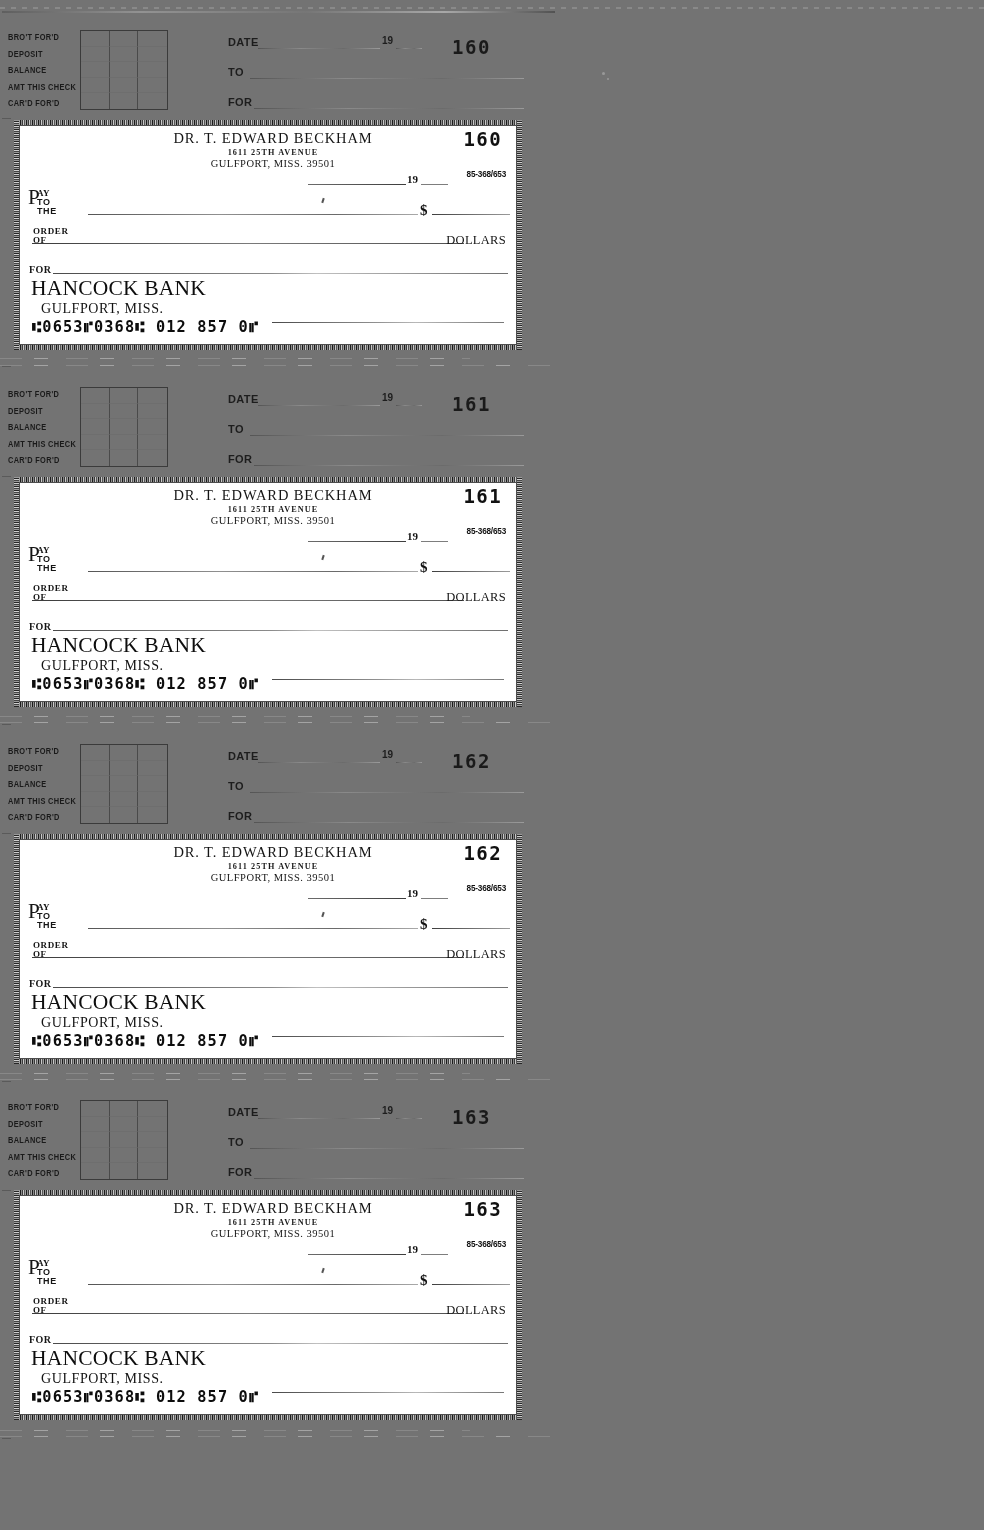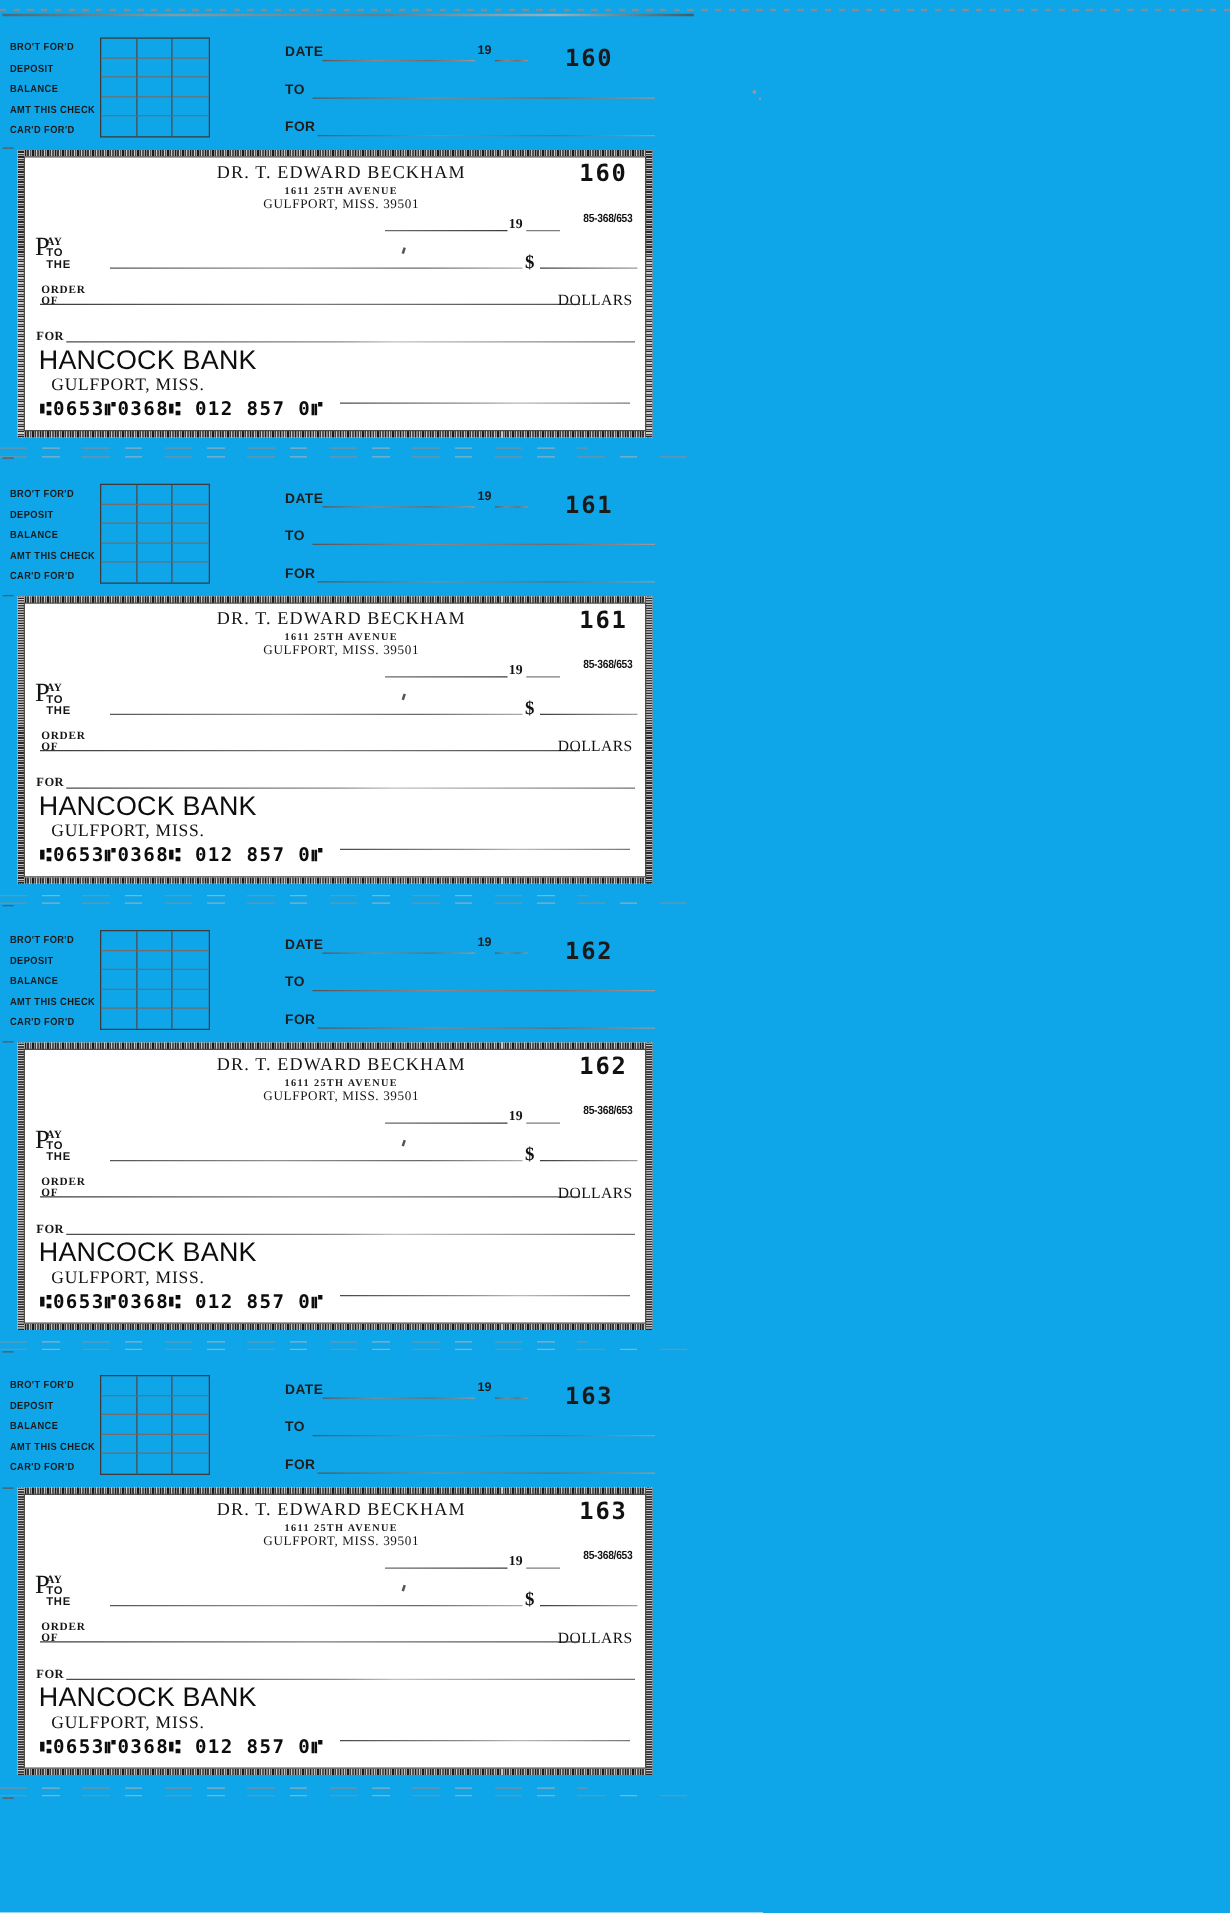--- a/index.html
+++ b/index.html
@@ -14,21 +14,21 @@
     position: relative;
     font-family: "Liberation Serif", "DejaVu Serif", serif;
     color: #111;
     overflow: hidden;
   }
 
   
   .page {
     position: absolute;
     inset: 0;
-    background: #0ea5e9;
+    background: #737373;
   }
   .perf-top {
     position: absolute;
     top: 7px;
     left: 0;
     width: 984px;
     height: 2px;
     background-image: repeating-linear-gradient(
         to right, #8d8d8d 0px, #8d8d8d 5px, transparent 5px, transparent 11px);
     opacity: .85;
@@ -385,21 +385,21 @@
     top: 147px;
     width: 455px;
     height: 1px;
     background: linear-gradient(to right,#4a4a4a 0%,#8c8c8c 48%,#c0c0c0 58%,#6f6f6f 100%);
   }
 
   .bank-name {
     position: absolute;
     left: 11px;
     top: 150px;
-    font-family: Liberation Sans, sans-serif;
+    font-family: Liberation Serif, serif;
     font-size: 21.5px;
     letter-spacing: .2px;
     color: #0e0e0e;
   }
   .bank-city {
     position: absolute;
     left: 21px;
     top: 175px;
     font-family: "Liberation Serif", "DejaVu Serif", serif;
     font-size: 14px;

